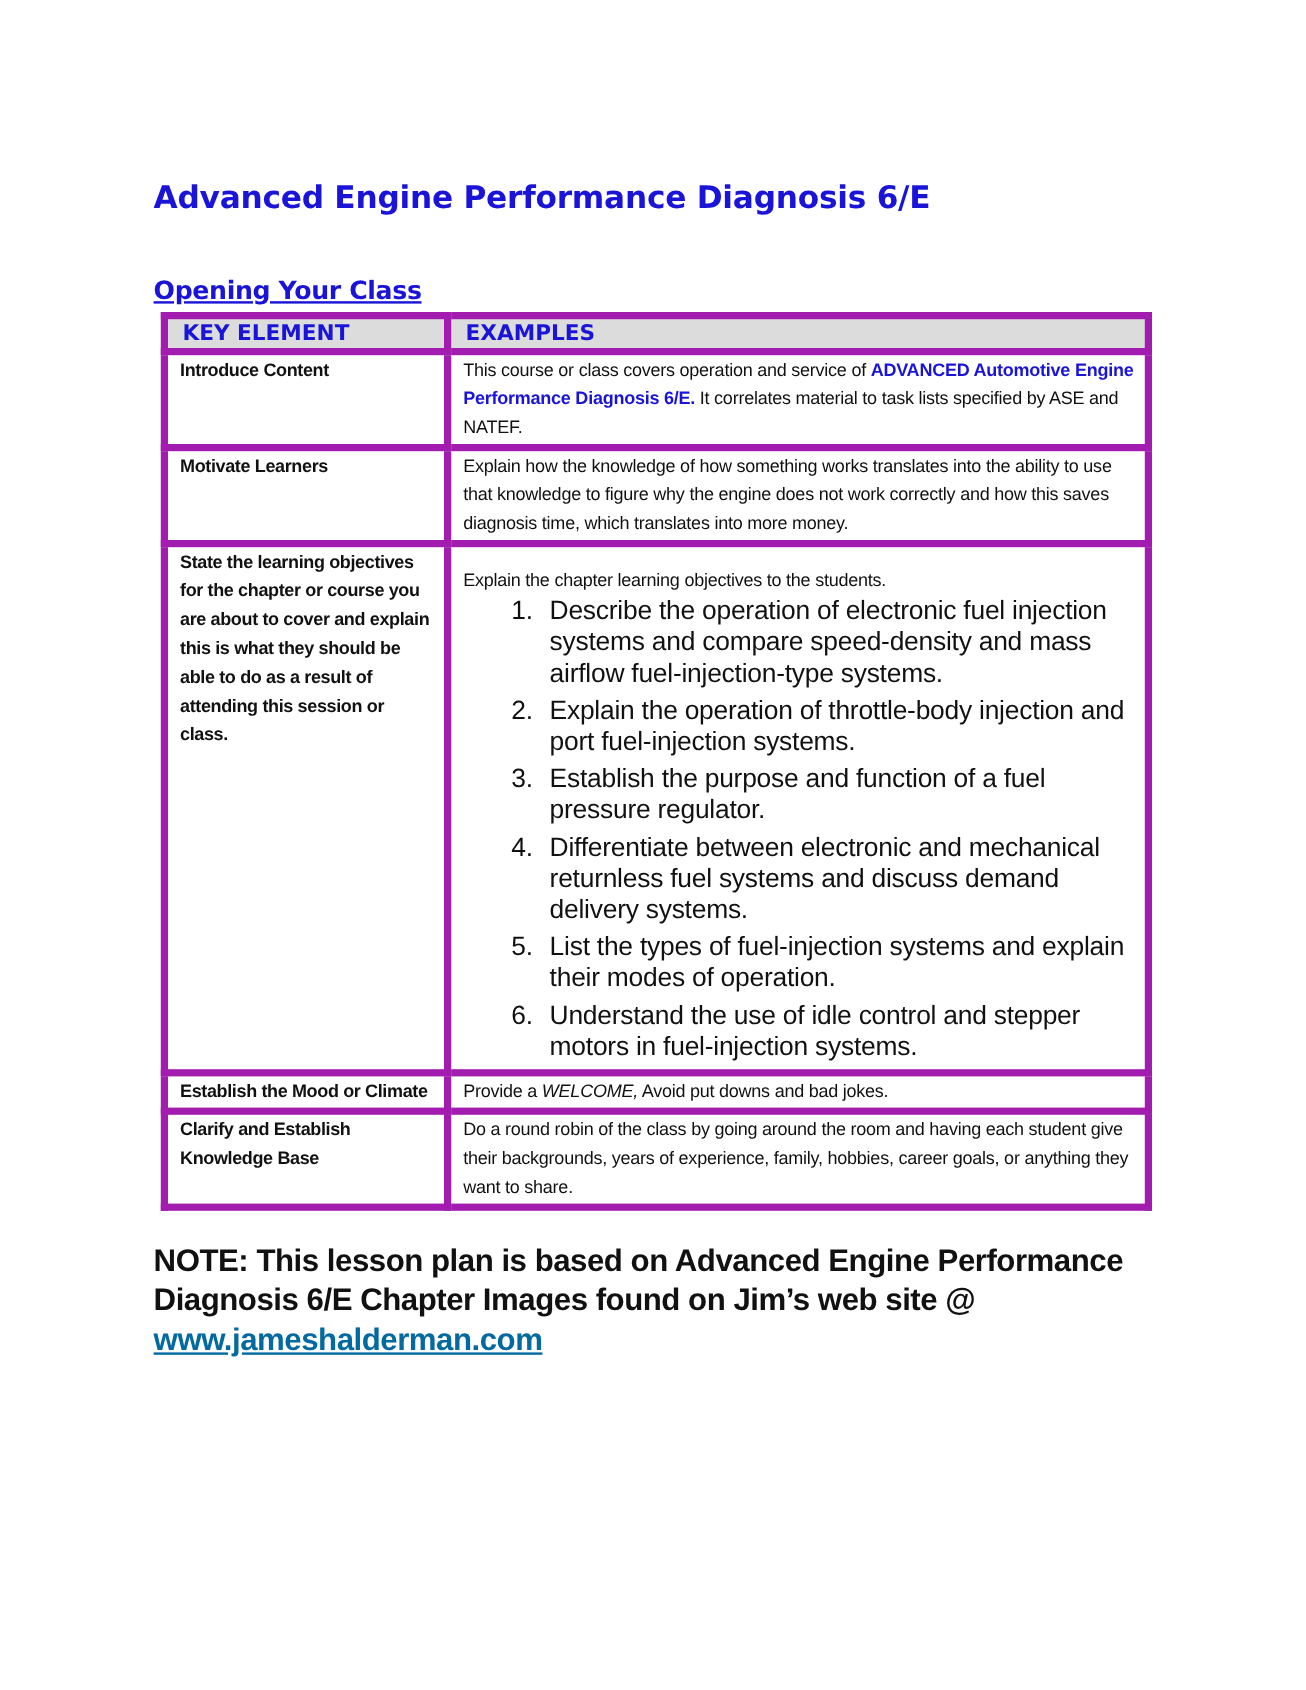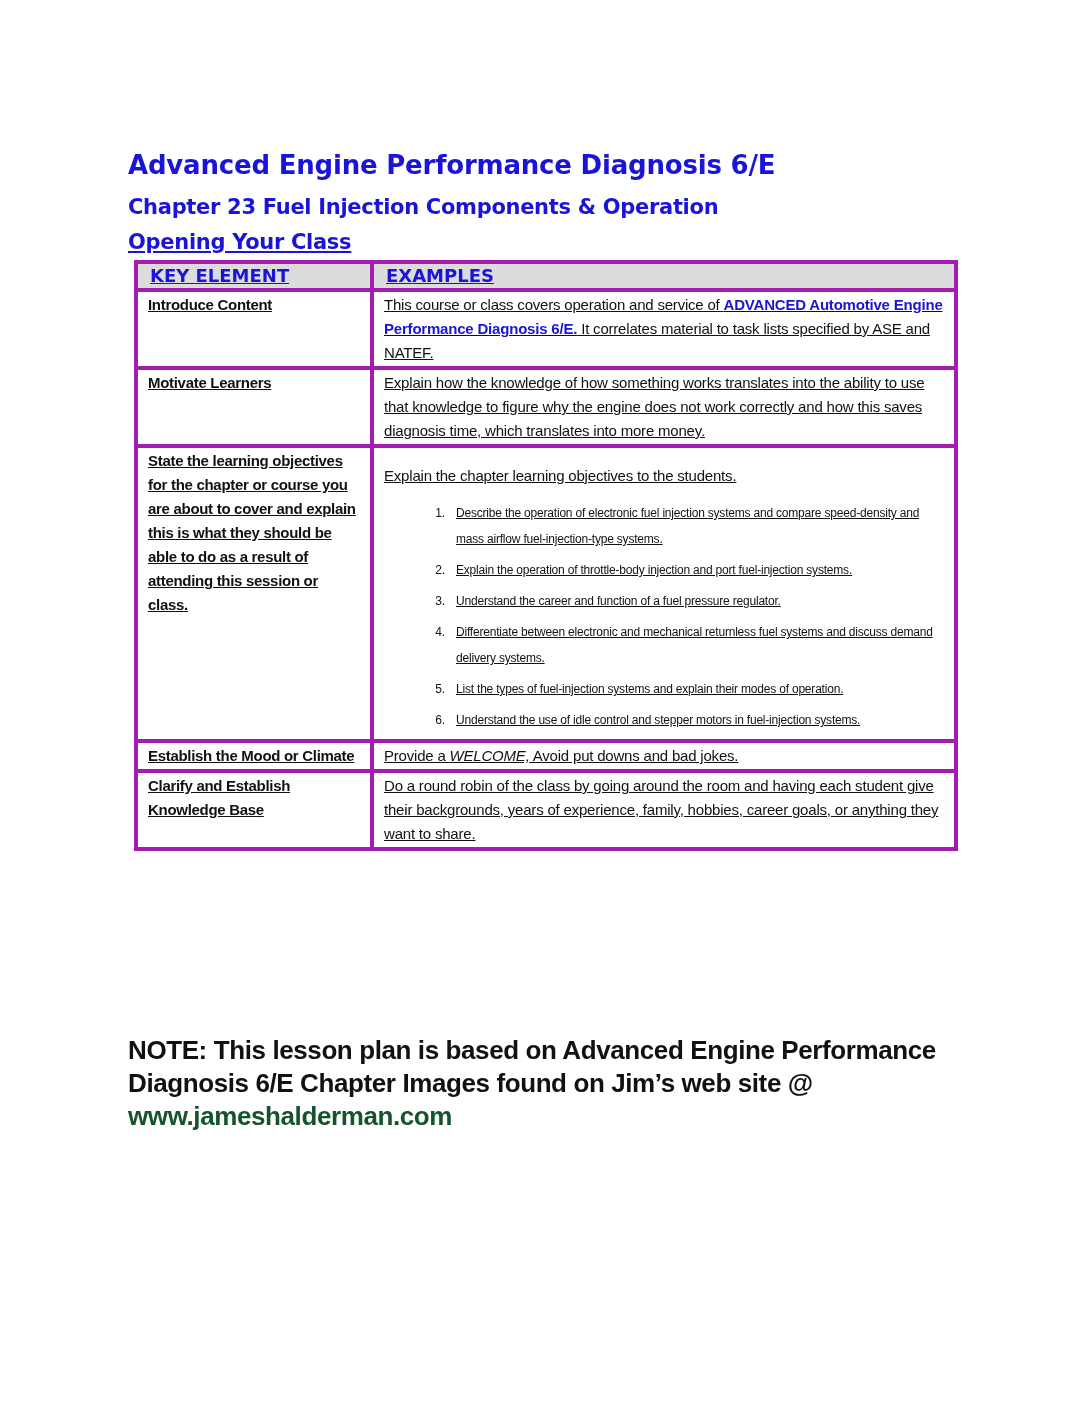--- a/index.html
+++ b/index.html
@@ -22,48 +22,47 @@
     letter-spacing: -0.3px;
   }
   table.lesson {
     position: absolute; left: 134px; top: 260px; width: 820px;
     border-collapse: collapse; table-layout: fixed;
     font-family: "Liberation Sans", sans-serif; font-size: 15px; color: #111;
   }
   table.lesson col.c1 { width: 236px; }
   table.lesson col.c2 { width: 584px; }
   table.lesson td, table.lesson th {
-    border: 4px solid #a21caf; vertical-align: top; padding: 1px 9px 1px 10px;
-    line-height: 24px; text-align: left; text-decoration: underline;
+    border: 6px solid #a21caf; vertical-align: top; padding: 1px 9px 1px 10px;
+    line-height: 24px; text-align: left;
   }
   table.lesson th {
     background: #dcdcdc; color: #1a14d8; font-family: "DejaVu Sans", sans-serif;
     font-size: 18px; font-weight: bold; padding: 0 12px; line-height: 24px;
   }
   td.key { font-weight: bold; font-size: 15px; letter-spacing: -0.3px; }
   td.ex { font-size: 15px; letter-spacing: -0.2px; }
   .hl { color: #1a14d8; font-weight: bold; }
-  ol.objectives { margin: 12px 0 4px 0; padding-left: 64px; font-size: 12px; line-height: 26px; }
+  ol.objectives { margin: 0 0 4px 0; padding-left: 64px; font-size: 22px; line-height: 26px; }
   ol.objectives li { margin-bottom: 5px; padding-left: 8px; }
   .note {
     position: absolute; left: 128px; top: 1034px; width: 860px;
     font-family: "Liberation Sans", sans-serif; font-weight: bold; font-size: 26px;
     line-height: 33px; color: #111; letter-spacing: -0.4px;
   }
-  .note a { color: #14532d; }
+  .note a { color: #0369a1; text-decoration: underline; }
   .link-line { color: #111; }
   .link-line .chap-link { text-decoration: underline; color: #111; }
 </style>
 </head>
 <body>
 
 <div class="page">
 
   <div class="title1">Advanced Engine Performance Diagnosis 6/E</div>
-  <div class="title2">Chapter 23 Fuel Injection Components &amp; Operation</div>
   <div class="title3">Opening Your Class</div>
 
   <table class="lesson">
     <colgroup>
         <col class="c1">
         <col class="c2">
       </colgroup>
     <thead>
       <tr>
         <th>KEY ELEMENT</th>
@@ -79,21 +78,21 @@
         <td class="key">Motivate Learners</td>
         <td class="ex">Explain how the knowledge of how something works translates into the ability to use that knowledge to figure why the engine does not work correctly and how this saves diagnosis time, which translates into more money.</td>
       </tr>
       <tr>
         <td class="key">State the learning objectives for the chapter or course you are about to cover and explain this is what they should be able to do as a result of attending this session or class.</td>
         <td class="ex">
           <div style="margin-top:15px;">Explain the chapter learning objectives to the students.</div>
           <ol class="objectives">
             <li>Describe the operation of electronic fuel injection systems and compare speed-density and mass airflow fuel-injection-type systems.</li>
             <li>Explain the operation of throttle-body injection and port fuel-injection systems.</li>
-            <li>Understand the career and function of a fuel pressure regulator.</li>
+            <li>Establish the purpose and function of a fuel pressure regulator.</li>
             <li>Differentiate between electronic and mechanical returnless fuel systems and discuss demand delivery systems.</li>
             <li>List the types of fuel-injection systems and explain their modes of operation.</li>
             <li>Understand the use of idle control and stepper motors in fuel-injection systems.</li>
           </ol>
         </td>
       </tr>
       <tr>
         <td class="key">Establish the Mood or Climate</td>
         <td class="ex"><span>Provide a </span><em>WELCOME,</em><span> Avoid put downs and bad jokes.</span></td>
       </tr>

